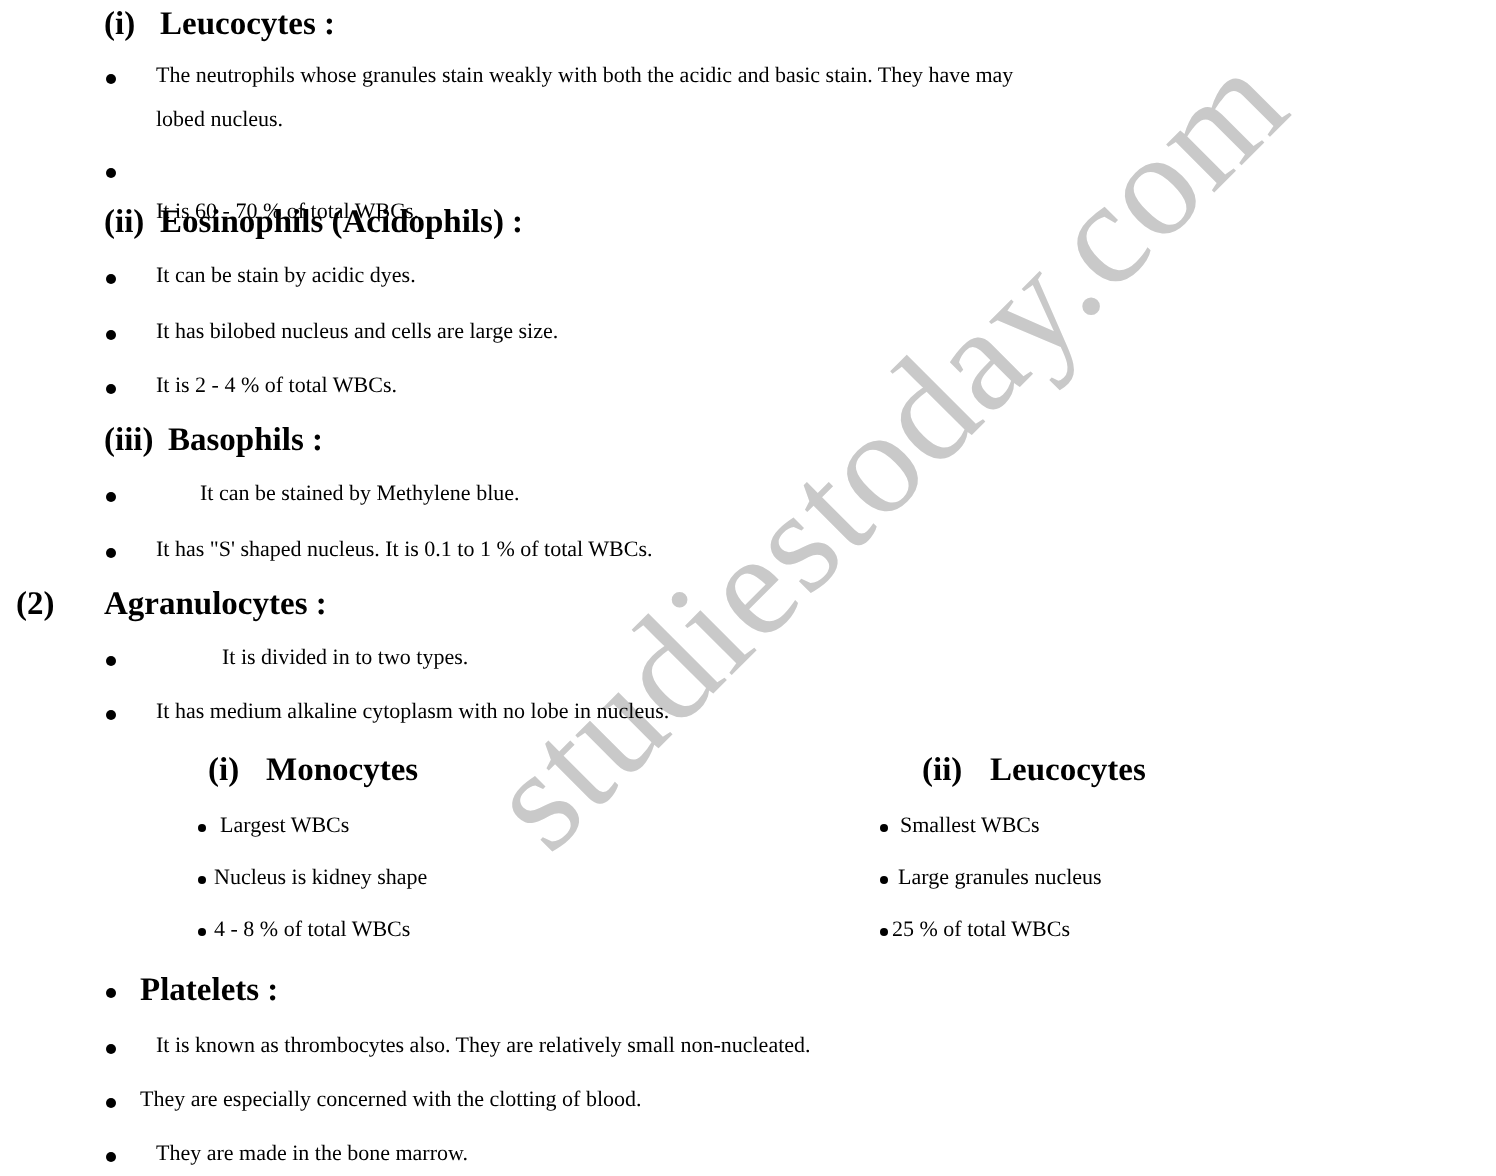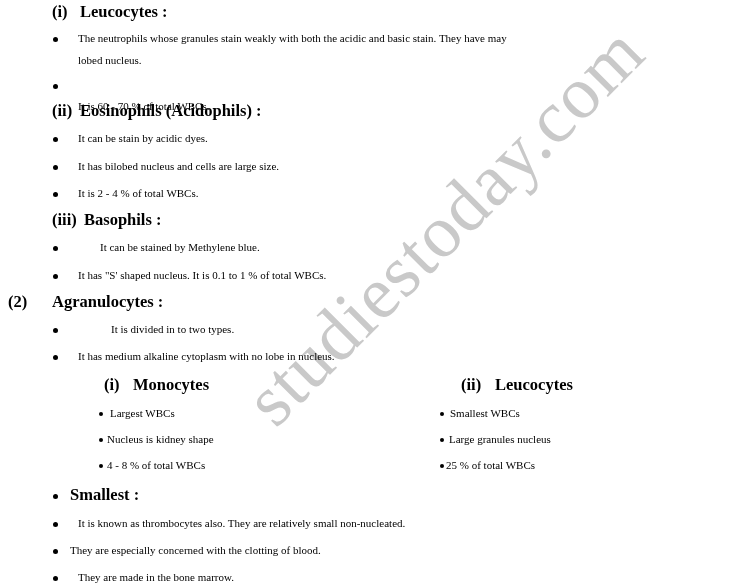--- a/index.html
+++ b/index.html
@@ -195,21 +195,21 @@
     <span class="col-dot" style="left:440px; top:438px;"></span>
     <span class="bullet-text" style="left:449px; top:429px;">Large granules nucleus</span>
   </div>
   <div class="bullet-row">
     <span class="col-dot" style="left:440px; top:464px;"></span>
     <span class="bullet-text" style="left:446px; top:455px;">25 % of total WBCs</span>
   </div>
 
   <div class="bullet-row">
     <span class="bullet-dot" style="left:53px; top:494px;"></span>
-    <span class="head-text" style="left:70px; top:485px;">Smallest  :</span>
+    <span class="head-text" style="left:70px; top:485px;">Platelets  :</span>
   </div>
 
   <div class="bullet-row">
     <span class="bullet-dot" style="left:53px; top:522px;"></span>
     <span class="bullet-text" style="left:78px; top:513px;">It is known as thrombocytes also. They are relatively small non-nucleated.</span>
   </div>
   <div class="bullet-row">
     <span class="bullet-dot" style="left:53px; top:549px;"></span>
     <span class="bullet-text" style="left:70px; top:540px;">They are especially concerned with the clotting of blood.</span>
   </div>

